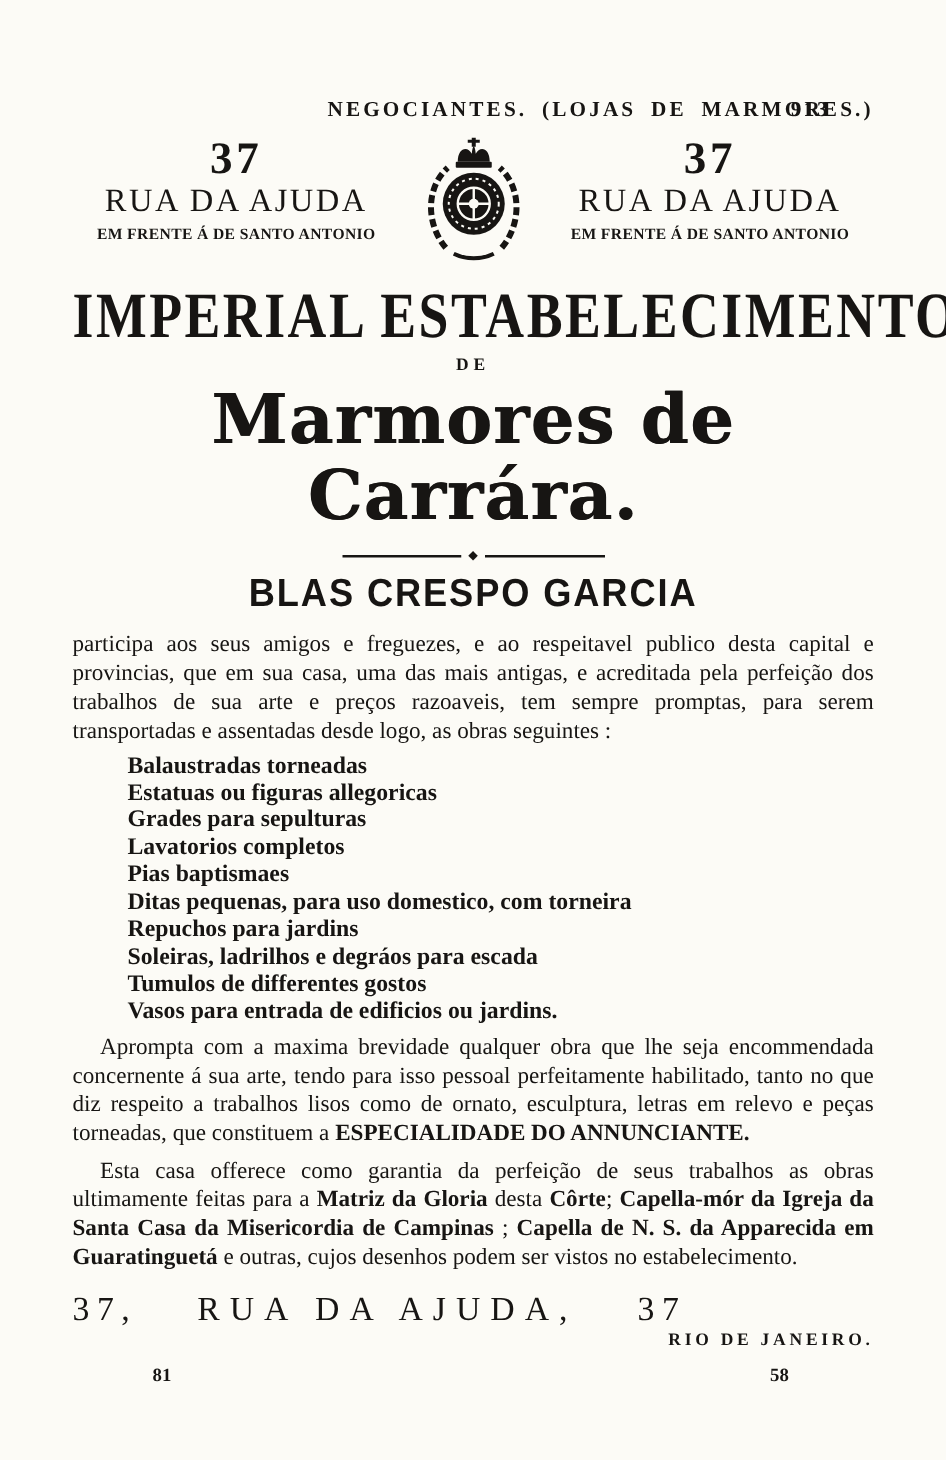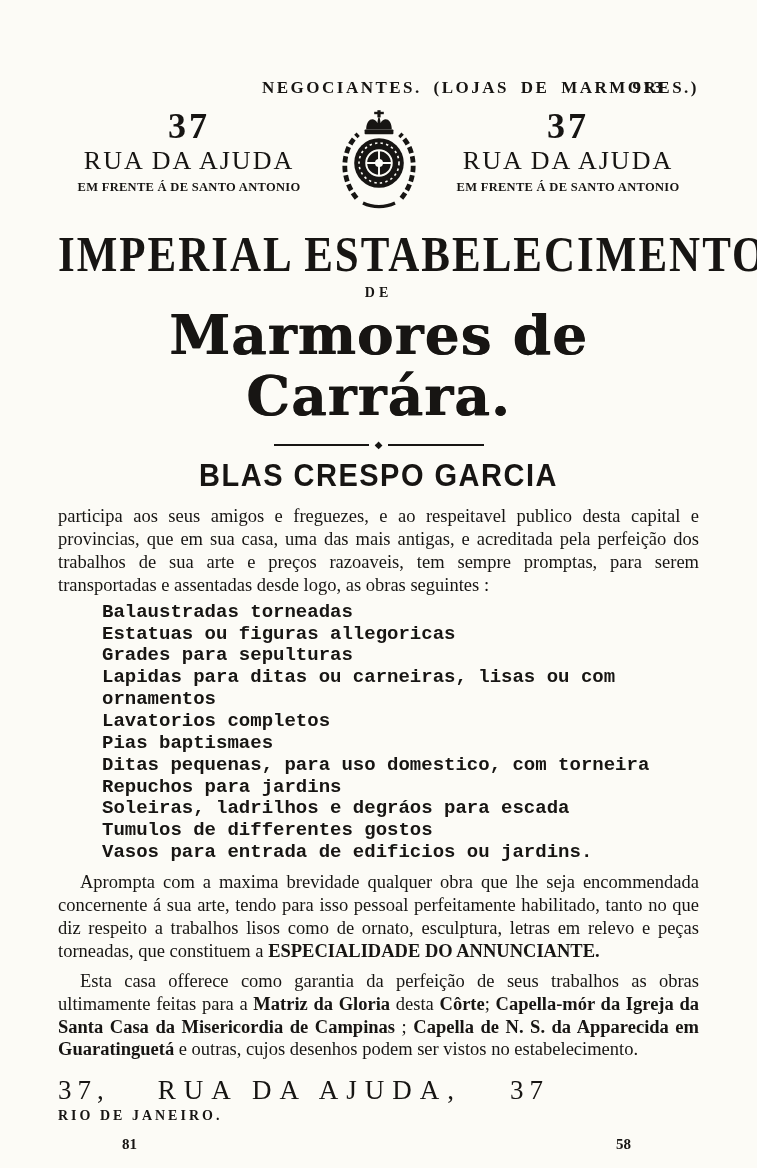--- a/index.html
+++ b/index.html
@@ -34,29 +34,29 @@
     gap:6px; width:210px; }
   .divider .line { flex:1; border-top:2px solid #171513; height:0; }
   .divider .orn { font-size:10px; line-height:1; font-family:"DejaVu Sans", sans-serif; }
   
   .proprietor { text-align:center; font-family:"Liberation Sans", sans-serif; font-weight:bold;
     font-size:29px; letter-spacing:1.5px; margin-top:8px; transform:scaleY(1.08); transform-origin:top; }
   
   .copy { font-size:18.5px; line-height:1.24; text-align:justify; }
   .intro { margin-top:14px; }
   .works { list-style:none; margin:5px 0 5px 44px; font-weight:bold;
-    font-size:19px; line-height:1.15; text-align:left;font-family:Liberation Mono, monospace; }
+    font-size:19px; line-height:1.15; text-align:left; }
   .para { margin-top:7px; text-indent:22px; }
   .emph { font-weight:bold; }
   
   .footer-address { display:flex; justify-content:flex-start; align-items:baseline;
     gap:48px; margin-top:14px; font-size:27px; }
   .footer-address .num { letter-spacing:6px; }
   .footer-address .street { letter-spacing:8px; white-space:nowrap; }
-  .footer-city { text-align:left; font-weight:bold; font-size:14px; letter-spacing:3px; margin-top:2px; }
+  .footer-city { text-align:right; font-weight:bold; font-size:14px; letter-spacing:3px; margin-top:2px; }
   .print-marks { position:relative; margin-top:12px; height:22px; font-size:15px; font-weight:bold; }
   .mark-left { position:absolute; left:64px; }
   .mark-right { position:absolute; right:68px; }
 </style>
 </head>
 <body>
 
 <div class="page">
 
   <div class="header-row">
@@ -112,21 +112,20 @@
 
   <div class="proprietor">BLAS CRESPO GARCIA</div>
 
   <div class="copy">
     <p class="intro">participa aos seus amigos e freguezes, e ao respeitavel publico desta capital e provincias, que em sua casa, uma das mais antigas, e acreditada pela perfeição dos trabalhos de sua arte e preços razoaveis, tem sempre promptas, para serem transportadas e assentadas desde logo, as obras seguintes :</p>
 
     <ul class="works">
       <li>Balaustradas torneadas</li>
       <li>Estatuas ou figuras allegoricas</li>
       <li>Grades para sepulturas</li>
-      <li>Lapidas para ditas ou carneiras, lisas ou com ornamentos</li>
       <li>Lavatorios completos</li>
       <li>Pias baptismaes</li>
       <li>Ditas pequenas, para uso domestico, com torneira</li>
       <li>Repuchos para jardins</li>
       <li>Soleiras, ladrilhos e degráos para escada</li>
       <li>Tumulos de differentes gostos</li>
       <li>Vasos para entrada de edificios ou jardins.</li>
     </ul>
 
 

